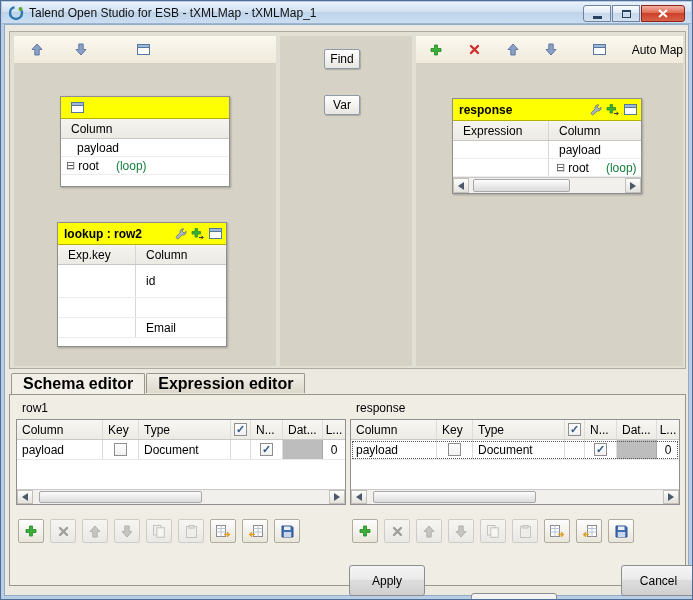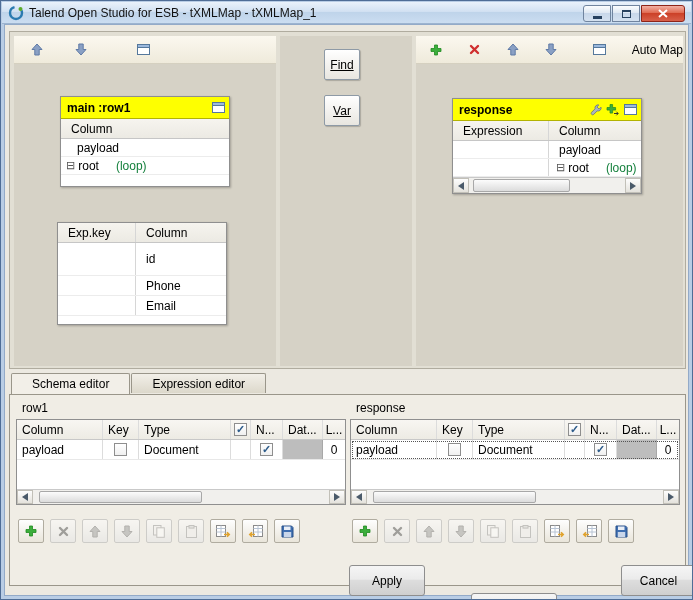--- a/index.html
+++ b/index.html
@@ -55,28 +55,28 @@
 
   
   .hscroll { height:16px; border-top:1px solid #c9c9c9; background:#f1f0ed; display:flex; align-items:stretch; }
   .hs-btn { width:16px; display:flex; align-items:center; justify-content:center; background:linear-gradient(#fdfdfd,#e4e2dc); border:1px solid #c2c0b8; }
   .hs-track { flex:1; position:relative; }
   .hs-thumb { position:absolute; top:1px; bottom:1px; background:linear-gradient(#fcfcfc,#dcdcdc); border:1px solid #a8a8a8; border-radius:2px; }
   .tri-left { width:0; height:0; border-style:solid; border-width:4px 6px 4px 0; border-color:transparent #4a5a6a transparent transparent; }
   .tri-right { width:0; height:0; border-style:solid; border-width:4px 0 4px 6px; border-color:transparent transparent transparent #4a5a6a; }
 
   
-  .mini-btn { position:absolute; width:36px; height:31px; border:1px solid #8e9aa6; border-radius:2px;
+  .mini-btn { position:absolute; width:36px; height:20px; border:1px solid #8e9aa6; border-radius:2px;
     background:linear-gradient(#ffffff,#e8e6e0); display:flex; align-items:center; justify-content:center; font-size:12px; cursor:pointer;
-    box-shadow:1px 1px 1px rgba(0,0,0,.2);text-decoration:underline; }
+    box-shadow:1px 1px 1px rgba(0,0,0,.2); }
 
   
   .tabs { position:absolute; left:6px; top:348px; display:flex; align-items:flex-end; z-index:2; }
-  .tab { height:20px; padding:0 20px; display:flex; align-items:center; border:1px solid #9a968a; border-bottom:none;
-    background:linear-gradient(#f2efe8,#dcd8cb); border-radius:2px 2px 0 0; margin-right:1px; font-size:12px; cursor:pointer; white-space:nowrap; }
+  .tab { height:20px; padding:0 11px; display:flex; align-items:center; border:1px solid #9a968a; border-bottom:none;
+    background:linear-gradient(#f2efe8,#dcd8cb); border-radius:2px 2px 0 0; margin-right:1px; font-size:16px; cursor:pointer; white-space:nowrap;font-weight:bold; }
   .tab.active { height:21px; background:#f2efe8; margin-bottom:-1px; z-index:3; }
 
   .tab-panel { position:absolute; left:4px; top:369px; width:677px; height:192px; border:1px solid #9a968a; background:#f0ede5; }
   .schema-label { position:absolute; top:6px; font-size:12px; }
 
   
   .schema-box { position:absolute; top:24px; width:330px; height:86px; background:#fff; border:1px solid #8f8f8f; display:flex; flex-direction:column; }
   .srow { display:flex; align-items:stretch; height:20px; flex:none; }
   .srow.shead { background:linear-gradient(#f8f6f2,#edebe4); border-bottom:1px solid #c8c8c8; }
   .srow.sdata { border-bottom:1px solid #e8e8e8; }
@@ -148,21 +148,20 @@
           <span class="ticon" style="margin-left:18px;">
             <svg width="13" height="11" viewBox="0 0 13 11">
                 <rect x="0.5" y="0.5" width="12" height="10" fill="#fff" stroke="#55789c"></rect>
                 <rect x="0.5" y="0.5" width="12" height="3" fill="#9cb9dd" stroke="#55789c"></rect>
               </svg>
           </span>
         </div>
 
         <div class="maptbl" style="left:46px; top:60px; width:170px;">
           <div class="maptbl-title">
-            <span class="t">main :row1</span>
             <span class="hicons">
               <span class="hicon">
                 <svg width="13" height="11" viewBox="0 0 13 11">
                     <rect x="0.5" y="0.5" width="12" height="10" fill="#fff" stroke="#55789c"></rect>
                     <rect x="0.5" y="0.5" width="12" height="3" fill="#9cb9dd" stroke="#55789c"></rect>
                   </svg>
               </span>
             </span>
           </div>
           <div class="maptbl-colhead">
@@ -173,31 +172,52 @@
           </div>
           <div class="maptbl-row">
             <i class="expander">⊟</i>
             <span>root</span>
             <span class="loop">(loop)</span>
           </div>
           <div class="filler" style="height:11px;"></div>
         </div>
 
         <div class="maptbl" style="left:43px; top:186px; width:170px;">
+          <div class="maptbl-title">
+            <span class="t">lookup : row2</span>
+            <span class="hicons">
+              <span class="hicon">
+                <svg width="12" height="12" viewBox="0 0 12 12">
+                    <path d="M11 3.2 A3 3 0 0 1 7.2 6.9 L3.6 10.5 A1.5 1.5 0 0 1 1.5 8.4 L5.1 4.8 A3 3 0 0 1 8.8 1 L6.9 2.9 L9.1 5.1 Z" fill="#aab4c2" stroke="#64707e" stroke-width="0.8"></path>
+                  </svg>
+              </span>
+              <span class="hicon">
+                <svg width="14" height="12" viewBox="0 0 14 12">
+                    <path d="M4 0.5 h2.6 v3 H9.6 v2.6 H6.6 v3 H4 v-3 H1 V3.5 h3 Z" fill="#3cae3c" stroke="#1f8a1f" stroke-width="0.7"></path>
+                    <path d="M8 9.5 h4 m-1.6 -1.8 l1.8 1.8 l-1.8 1.8" stroke="#333" fill="none"></path>
+                  </svg>
+              </span>
+              <span class="hicon">
+                <svg width="13" height="11" viewBox="0 0 13 11">
+                    <rect x="0.5" y="0.5" width="12" height="10" fill="#fff" stroke="#55789c"></rect>
+                    <rect x="0.5" y="0.5" width="12" height="3" fill="#9cb9dd" stroke="#55789c"></rect>
+                  </svg>
+              </span>
+            </span>
+          </div>
           <div class="maptbl-colhead two-col">
             <span class="lcell" style="width:78px;">Exp.key</span>
             <span class="rcell" style="flex:1;">Column</span>
           </div>
           <div class="maptbl-row two-col" style="height:33px;">
             <span class="lcell" style="width:78px;"></span>
             <span class="rcell" style="flex:1;">id</span>
           </div>
           <div class="maptbl-row two-col" style="height:20px;">
             <span class="lcell" style="width:78px;"></span>
-            <span class="rcell" style="flex:1;">Phone</span>
           </div>
           <div class="maptbl-row two-col" style="height:20px;">
             <span class="lcell" style="width:78px;"></span>
             <span class="rcell" style="flex:1;">Email</span>
           </div>
           <div class="filler" style="height:8px; border-top:0;"></div>
         </div>
       </div>
 
       <div class="panel center">

